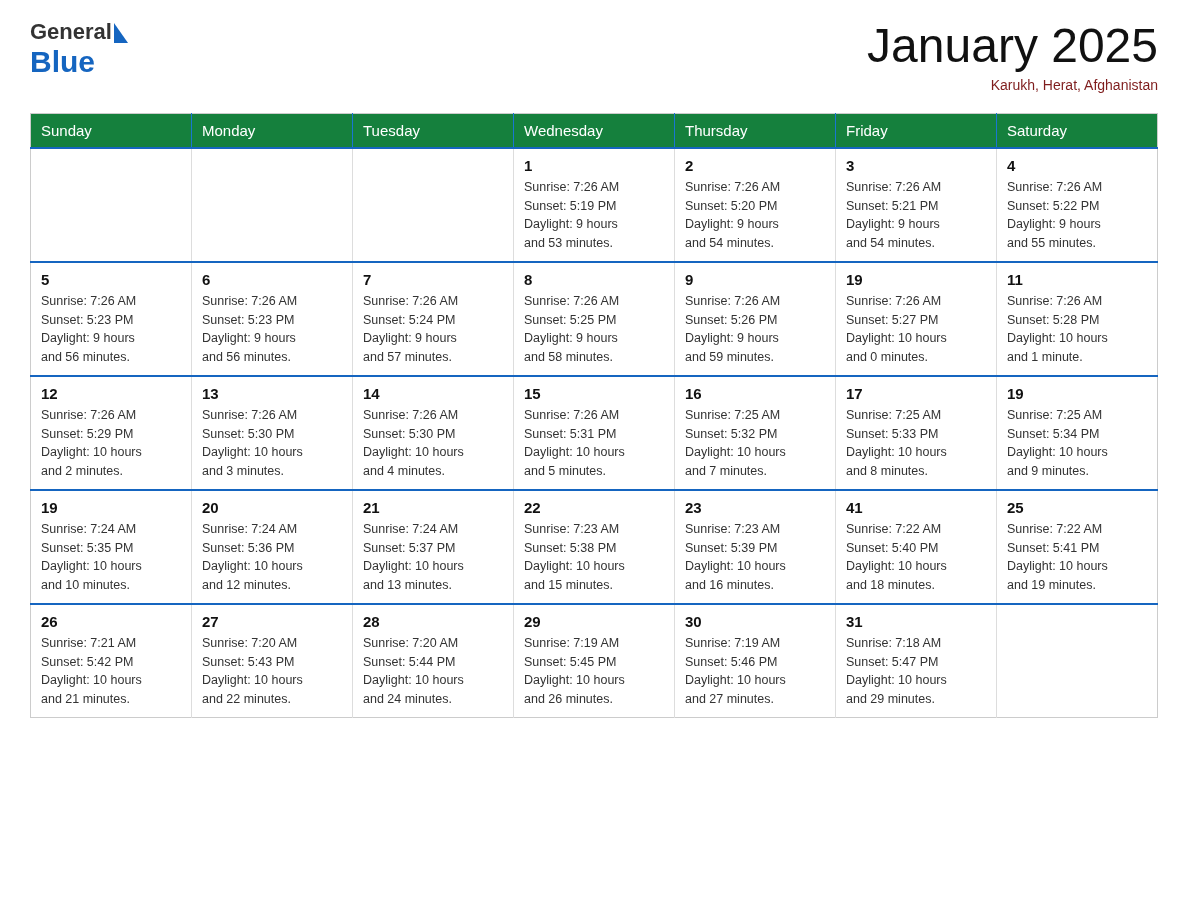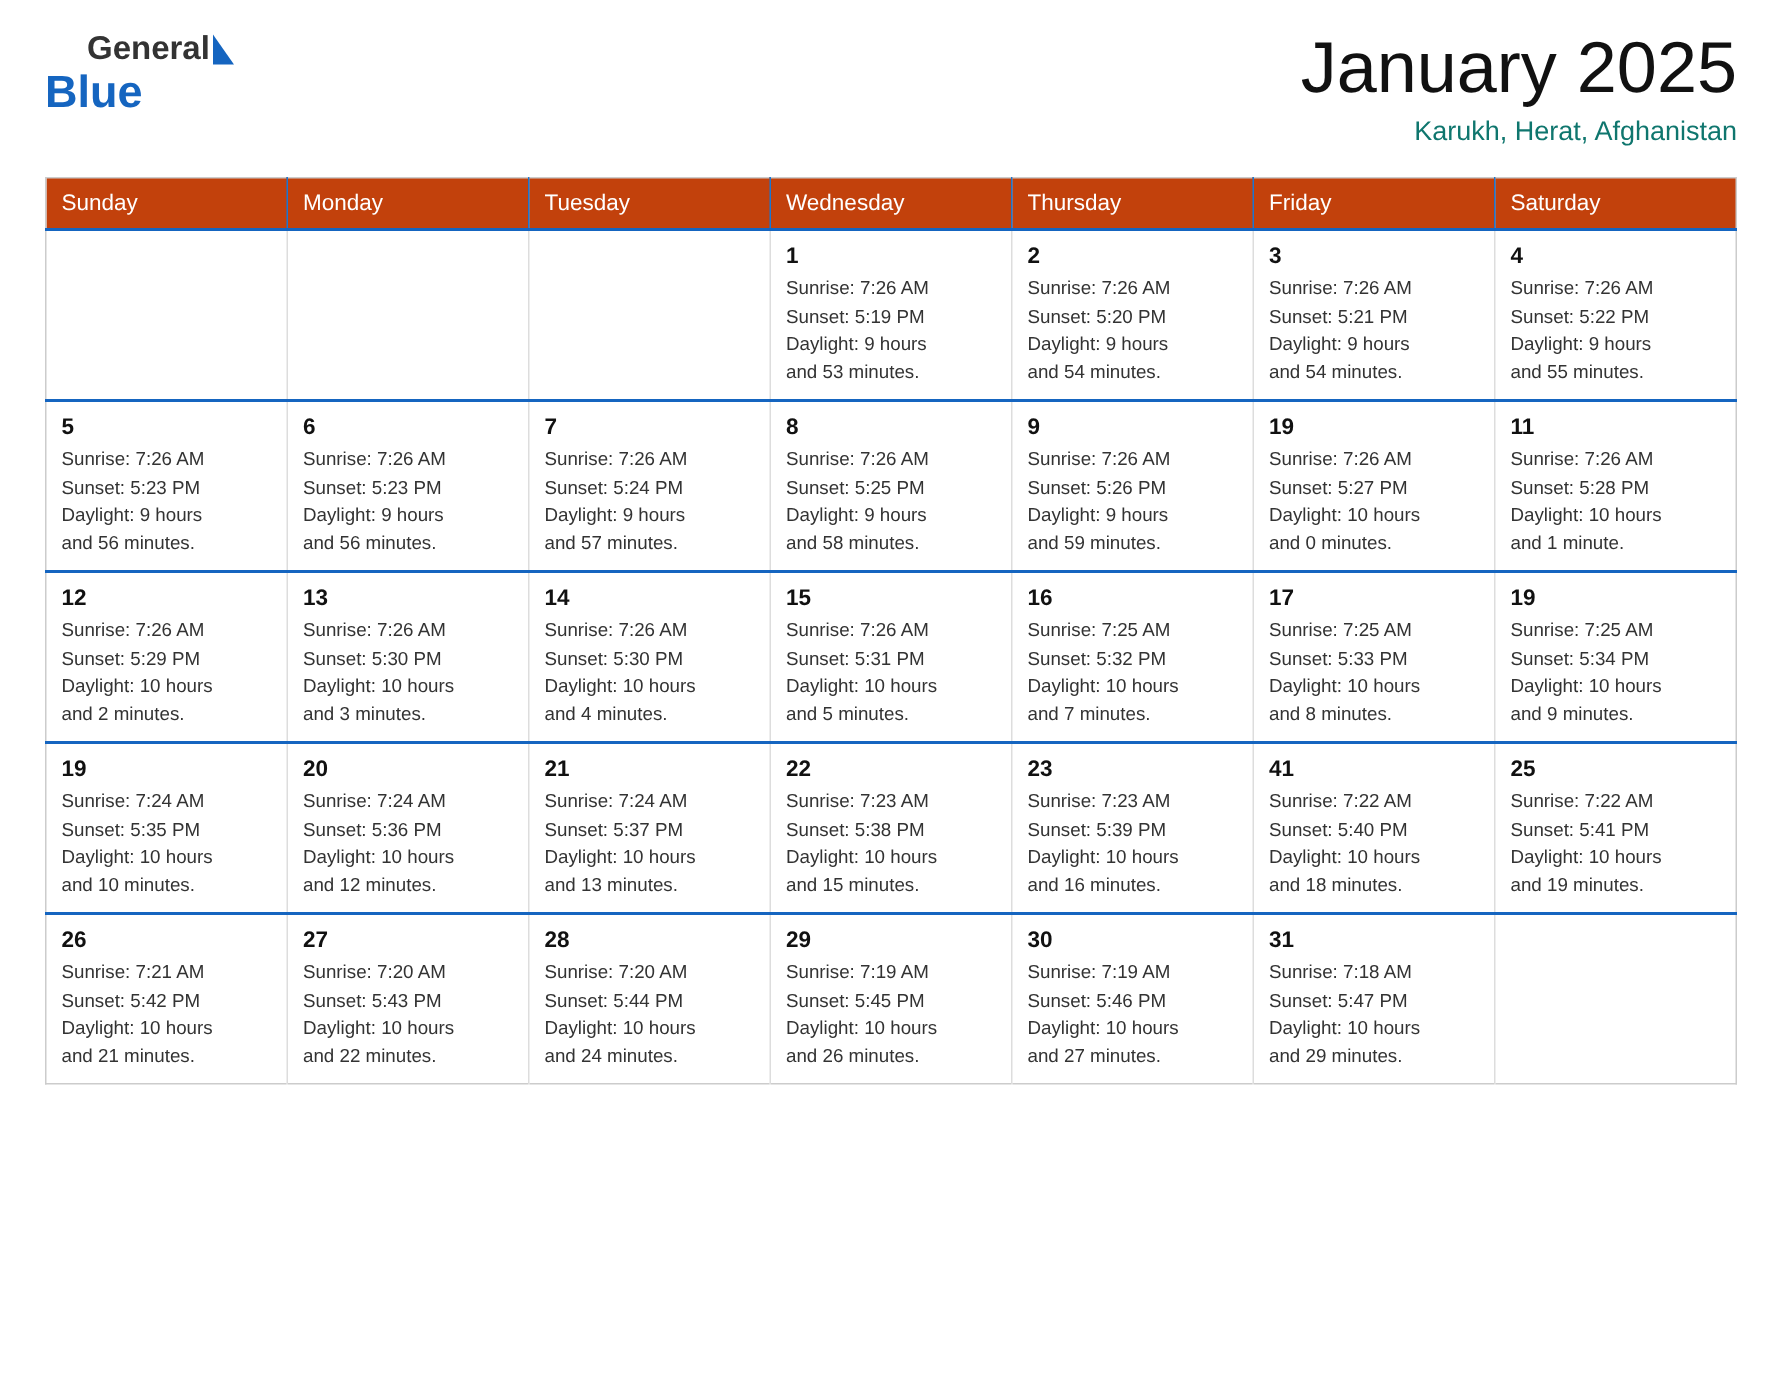--- a/index.html
+++ b/index.html
@@ -18,48 +18,47 @@
     }
     .logo {
       display: flex;
       align-items: center;
       gap: 4px;
     }
     .logo-text-general {
       font-size: 22px;
       font-weight: bold;
       color: #333;
-      margin-left: 28px;
     }
     .logo-text-blue {
       font-size: 30px;
       font-weight: bold;
       color: #1565c0;
     }
     .title-section {
       text-align: right;
     }
     .calendar-title {
       font-size: 48px;
       font-weight: normal;
       color: #111;
       line-height: 1.1;
     }
     .calendar-subtitle {
-      font-size: 18px;
-      color: #0f766e;
+      font-size: 14px;
+      color: #7f1d1d;
       margin-top: 4px;
     }
     .calendar {
       width: 100%;
       border-collapse: collapse;
       border: 1px solid #ccc;
     }
     .calendar thead tr {
-      background-color: #c2410c;
+      background-color: #15803d;
     }
     .calendar thead th {
       color: #fff;
       font-size: 15px;
       font-weight: normal;
       padding: 8px 10px;
       text-align: left;
       border-right: 1px solid #1976d2;
     }
     .calendar thead th:last-child {

